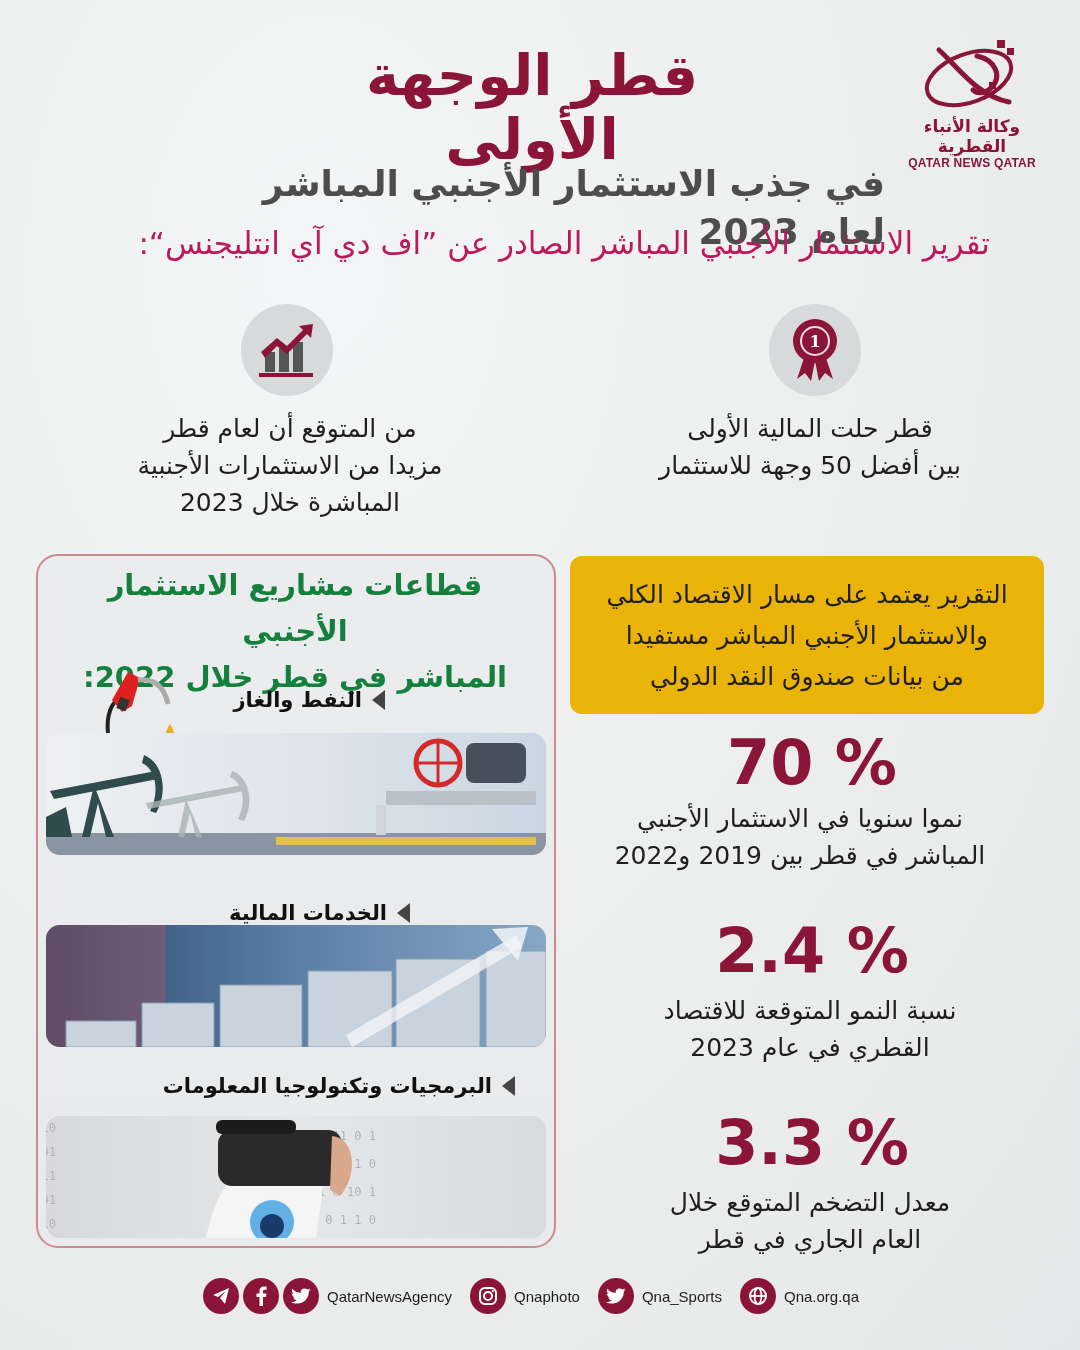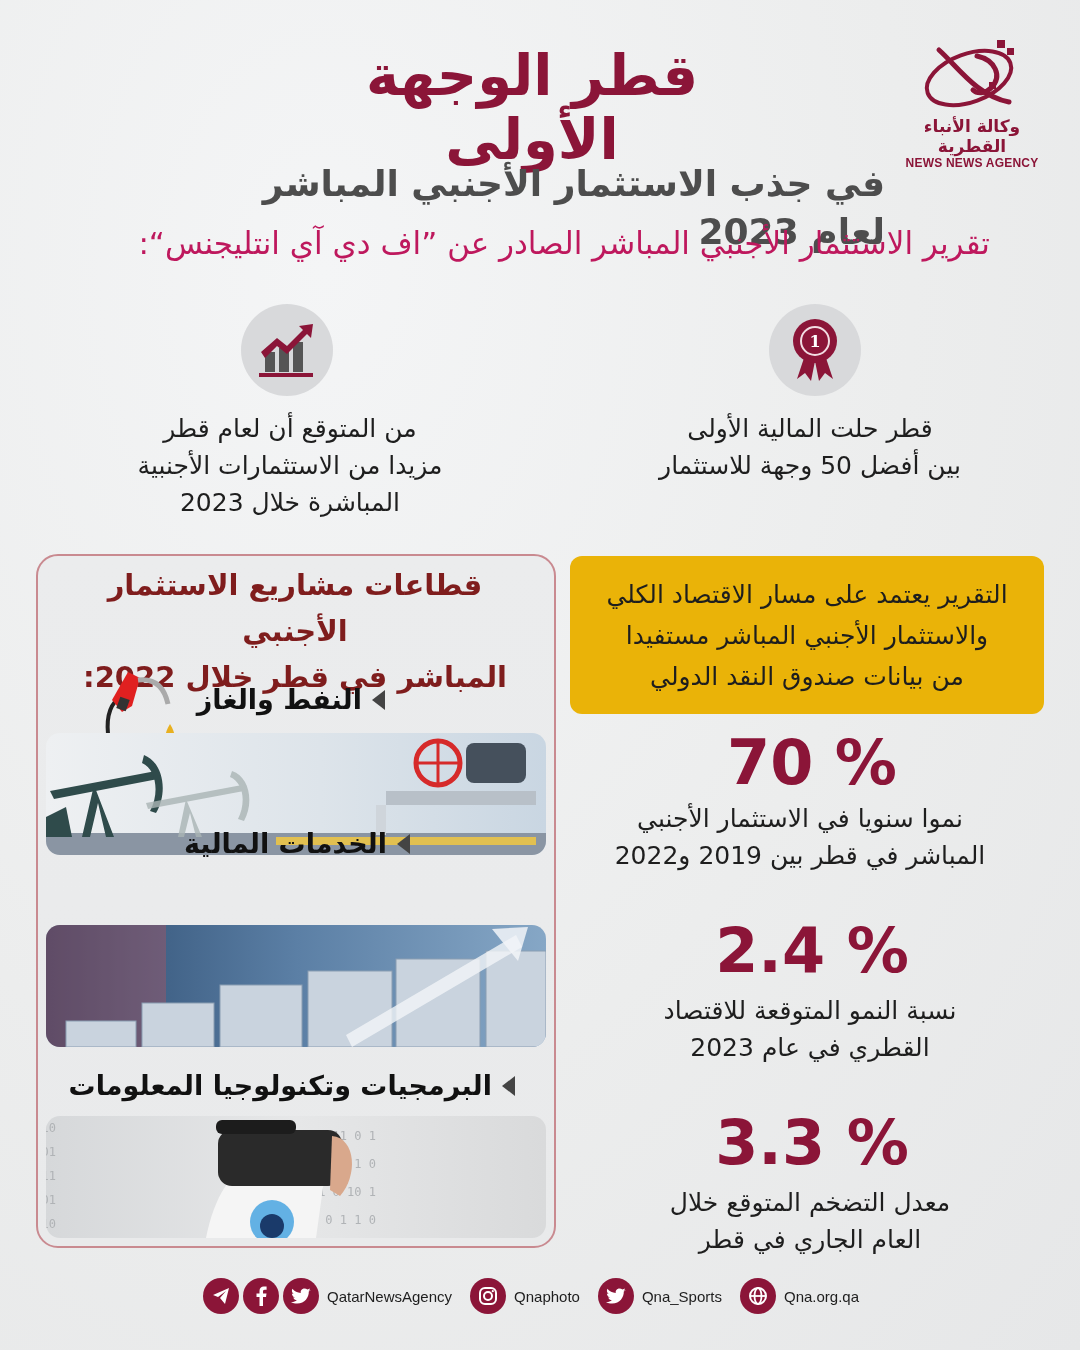--- a/index.html
+++ b/index.html
@@ -41,24 +41,24 @@
   }
 
   
   .panel {
     left: 36px; top: 554px; width: 520px; height: 694px;
     border: 2px solid #c98a90; border-radius: 22px;
     background: linear-gradient(#ebeced, #e9eaeb);
   }
   .panel-title {
     left: 50px; top: 562px; width: 490px; text-align: center;
-    font-size: 29px; font-weight: bold; color: #7f1d1d; line-height: 46px;
+    font-size: 29px; font-weight: bold; color: #15803d; line-height: 46px;
   }
   .sector-label {
-    text-align: right; font-size: 27px; font-weight: bold; color: #111; line-height: 40px;
+    text-align: right; font-size: 21px; font-weight: bold; color: #111; line-height: 40px;
     display: flex; align-items: center; gap: 10px; justify-content: flex-start;
   }
   .tri {
     width: 0; height: 0; border-top: 10px solid transparent; border-bottom: 10px solid transparent;
     border-right: 13px solid #444; display: inline-block;
   }
   .sector-img { border-radius: 14px; overflow: hidden; }
 
   
   .info-box {
@@ -96,21 +96,21 @@
 <div class="abs logo">
   <svg width="110" height="80" viewBox="0 0 110 80">
     <ellipse cx="52" cy="42" rx="44" ry="24" transform="rotate(-20 52 42)" fill="none" stroke="#8b1538" stroke-width="4"></ellipse>
     <path d="M22 14 C40 30, 60 60, 92 66" fill="none" stroke="#8b1538" stroke-width="5" stroke-linecap="round"></path>
     <path d="M60 20 C78 24, 86 40, 74 52 C68 58, 60 58, 56 54" fill="none" stroke="#8b1538" stroke-width="5" stroke-linecap="round"></path>
     <rect x="80" y="4" width="8" height="8" fill="#8b1538"></rect>
     <rect x="90" y="12" width="7" height="7" fill="#8b1538"></rect>
     <rect x="72" y="46" width="7" height="7" fill="#8b1538"></rect>
   </svg>
   <div class="logo-ar">وكالة الأنباء القطرية</div>
-  <div class="logo-en">NEWS NEWS AGENCY</div>
+  <div class="logo-en">QATAR NEWS QATAR</div>
 </div>
 
 <div class="abs report-head">تقرير الاستثمار الأجنبي المباشر الصادر عن ”اف دي آي انتليجنس“:</div>
 
 <div class="abs icon-circle" style="left:769px; top:304px;">
   <svg width="52" height="66" viewBox="0 0 52 66">
     <path d="M16 38 L8 62 L16 56 L22 64 L26 44 Z" fill="#8b1538"></path>
     <path d="M36 38 L44 62 L36 56 L30 64 L26 44 Z" fill="#8b1538"></path>
     <circle cx="26" cy="24" r="22" fill="#8b1538"></circle>
     <circle cx="26" cy="24" r="14" fill="none" stroke="#f2dde3" stroke-width="2"></circle>
@@ -173,21 +173,21 @@
     <rect x="340" y="58" width="150" height="14" fill="#b8c0c8"></rect>
     <circle cx="392" cy="30" r="22" fill="none" stroke="#d62a2a" stroke-width="5"></circle>
     <line x1="392" y1="8" x2="392" y2="52" stroke="#d62a2a" stroke-width="3"></line>
     <line x1="370" y1="30" x2="414" y2="30" stroke="#d62a2a" stroke-width="3"></line>
     <rect x="420" y="10" width="60" height="40" rx="8" fill="#45505c"></rect>
     <rect x="330" y="72" width="10" height="30" fill="#cfd5db"></rect>
     <rect x="230" y="104" width="260" height="8" fill="#e2c050"></rect>
   </svg>
 </div>
 
-<div class="abs sector-label" style="right:670px; top:824px;margin-left:36px;">
+<div class="abs sector-label" style="right:670px; top:893px;margin-left:36px;">
   <span class="tri"></span>
   <span>الخدمات المالية</span>
 </div>
 <div class="abs sector-img" style="left:46px; top:925px; width:500px; height:122px; background: linear-gradient(90deg,#2b4a6e 0%,#5b7fa5 50%,#86a7c6 100%);">
   <svg width="500" height="122" viewBox="0 0 500 122">
     <rect x="0" y="0" width="120" height="122" fill="#c4505a" opacity="0.35"></rect>
     <g fill="#c9d3de" stroke="#8a9db2" stroke-width="1">
       <rect x="20" y="96" width="70" height="26"></rect>
       <rect x="96" y="78" width="72" height="44"></rect>
       <rect x="174" y="60" width="82" height="62"></rect>

